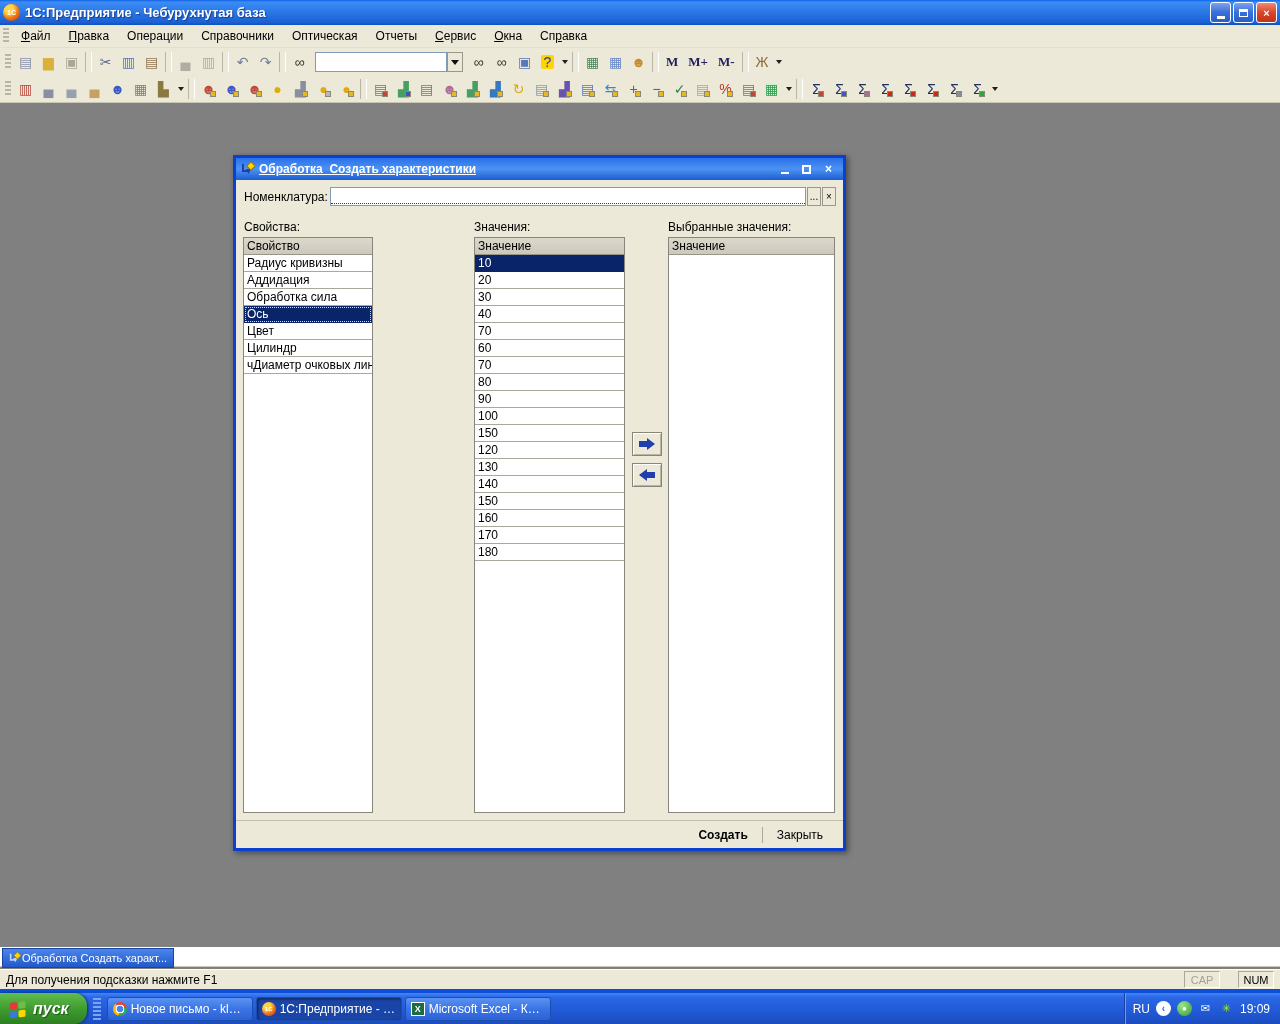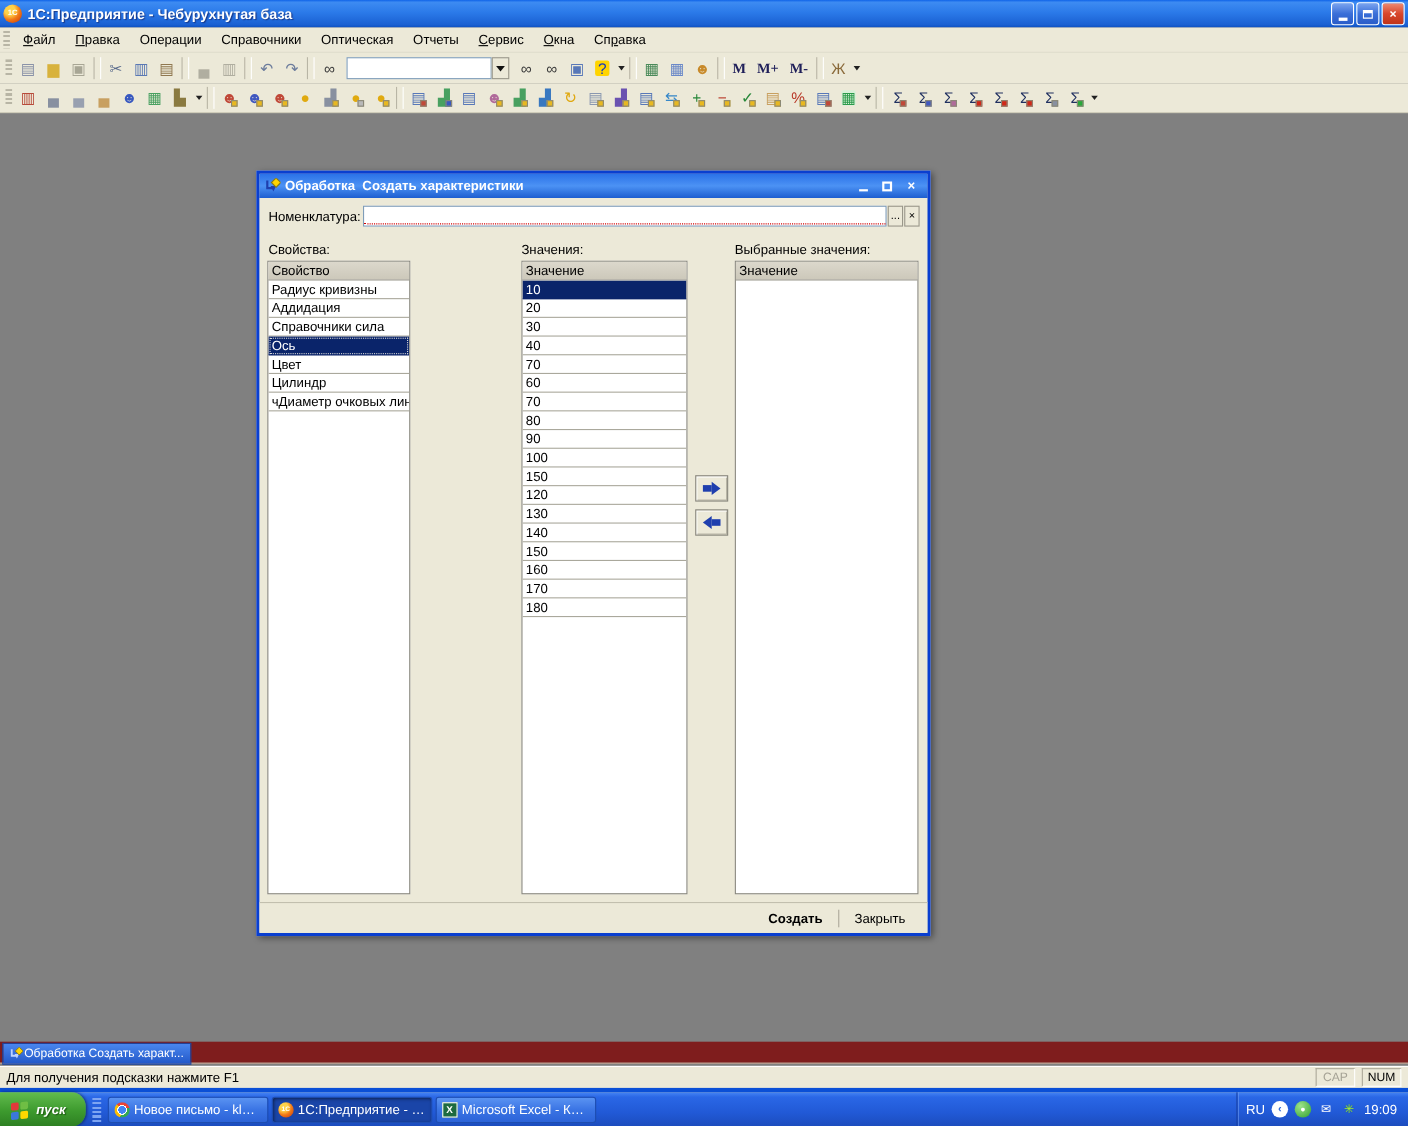--- a/index.html
+++ b/index.html
@@ -51,21 +51,21 @@
   .tcombo .cbtn i { width:0; height:0; border-left:4px solid transparent; border-right:4px solid transparent; border-top:5px solid #101010; }
 
   
   .workspace { position:absolute; top:103px; left:0; right:0; height:844px; background:#808080; }
 
   
   .dialog { position:absolute; left:233px; top:155px; width:613px; height:696px;
     border:3px solid #0a3fd0; background:#ece9d8; box-shadow:2px 2px 6px rgba(0,0,0,.45); }
   .dlg-title { height:22px; background:linear-gradient(180deg,#2a71e8 0%,#4c92f4 50%,#1d5ed0 100%);
     display:flex; align-items:center; padding:0 4px; }
-  .dlg-title .ttl2 { color:#fff; font-weight:bold; font-size:12px; margin-left:4px; white-space:pre; }
+  .dlg-title .ttl2 { color:#fff; font-weight:bold; font-size:12px; margin-left:4px; white-space:pre;text-decoration:underline; }
   .dlg-btns { margin-left:auto; display:flex; gap:7px; align-items:center; padding-right:3px; }
   .db { width:15px; height:14px; display:flex; align-items:center; justify-content:center; color:#fff; font-weight:bold; font-size:12px; }
   .db .mn2 { width:8px; height:2px; background:#fff; margin-top:8px; }
   .db .rs2 { width:9px; height:9px; border:2px solid #fff; }
   .dlg-client { position:relative; height:668px; background:#ece9d8; }
 
   .lbl { position:absolute; color:#000; }
   .nom-input { position:absolute; left:94px; top:7px; width:476px; height:19px; background:#fff;
     border:1px solid #7f9db9; font-size:12px; padding:2px 3px; }
   .nom-red { position:absolute; left:95px; top:23px; width:474px; border-bottom:1px dotted #d00000; }
@@ -88,41 +88,41 @@
   .arr .tri-r { width:0; height:0; border-top:6px solid transparent; border-bottom:6px solid transparent; border-left:8px solid #1f3fae; }
   .arr .tri-l { width:0; height:0; border-top:6px solid transparent; border-bottom:6px solid transparent; border-right:8px solid #1f3fae; }
 
   .dlg-footer { position:absolute; left:0; right:0; bottom:0; height:28px; border-top:1px solid #c2bfae;
     display:flex; align-items:center; justify-content:flex-end; padding-right:8px; background:#ece9d8; }
   .fbtn { padding:3px 12px; font-size:12px; color:#000; }
   .fbtn.bold { font-weight:bold; }
   .fdiv { width:1px; height:16px; background:#aca899; margin:0 2px; }
 
   
-  .mdibar { position:absolute; top:947px; left:0; right:0; height:20px; background:#7f1d1d; border-bottom:1px solid #c8c5b2;padding-left:36px; }
+  .mdibar { position:absolute; top:947px; left:0; right:0; height:20px; background:#ffffff; border-bottom:1px solid #c8c5b2;padding-left:36px; }
   .mditab { position:absolute; left:2px; top:1px; height:20px; width:172px;
     background:linear-gradient(180deg,#4a86ee,#2258c8); border:1px solid #1a44a0;
     display:flex; align-items:center; padding:0 4px; color:#fff; font-size:11px; white-space:nowrap; overflow:hidden; }
 
   
   .statusbar { position:absolute; top:969px; left:0; right:0; height:24px; background:#ece9d8;
     border-top:1px solid #fff; border-bottom:4px solid #0a4fd6; display:flex; align-items:center; padding:0 6px; }
   .sb-text { color:#000; }
-  .sb-panels { margin-left:auto; display:flex; gap:6px; }
+  .sb-panels { margin-left:auto; display:flex; gap:18px; }
   .sb-pan { width:36px; height:17px; border:1px solid; border-color:#aca899 #fff #fff #aca899;
     font-size:11px; display:flex; align-items:center; justify-content:center; color:#000; }
   .sb-pan.dim { color:#a5a295; }
 
   
   .taskbar { position:absolute; top:993px; left:0; right:0; height:31px;
     background:linear-gradient(180deg,#4584f4 0%,#2a67e6 14%,#2159d6 60%,#1c4cbd 100%); display:flex; align-items:center; }
   .startbtn { height:31px; padding:0 18px 0 8px; border-radius:0 13px 13px 0;
     background:linear-gradient(180deg,#62bc4e 0%,#3d9a2e 55%,#2d7f22 100%);
     box-shadow:1px 0 3px rgba(0,0,0,.5); display:flex; align-items:center; gap:5px; }
-  .startbtn .slabel { color:#fff; font-weight:bold; font-style:italic; font-size:12px; text-shadow:1px 1px 1px #1d5a12; }
+  .startbtn .slabel { color:#fff; font-weight:bold; font-style:italic; font-size:16px; text-shadow:1px 1px 1px #1d5a12; }
   .tb-grip { width:8px; height:22px; margin:0 6px;
     background:repeating-linear-gradient(180deg,#7da4f2 0 2px,transparent 2px 4px); }
   .task { width:146px; height:24px; margin-right:3px; border-radius:3px; display:flex; align-items:center; gap:4px;
     padding:0 5px; background:linear-gradient(180deg,#5a93f2 0%,#3a74e4 50%,#2c63d8 100%);
     border:1px solid #1e4db0; color:#fff; font-size:12px; }
   .task.active { background:#1a45a8; box-shadow:inset 1px 1px 3px rgba(0,0,0,.5); }
   .task .tlabel { white-space:nowrap; overflow:hidden; text-overflow:ellipsis; }
   .tico { flex:0 0 14px; width:14px; height:14px; }
   .ic-chrome { border-radius:50%;
     background:radial-gradient(circle at 50% 50%, #4285f4 0 34%, #ffffff 36% 44%, transparent 46%),
@@ -455,21 +455,21 @@
 
       <span class="lbl" style="left:8px; top:40px;">Свойства:</span>
       <span class="lbl" style="left:238px; top:40px;">Значения:</span>
       <span class="lbl" style="left:432px; top:40px;">Выбранные значения:</span>
 
       <div class="lst" id="propsList" style="left:7px;   width:130px;">
           <div class="lhdr">Свойство</div>
           <div style="flex: 1 1 auto; overflow: hidden;">
             <div class="lrow">Радиус кривизны</div>
             <div class="lrow">Аддидация</div>
-            <div class="lrow">Справочники сила</div>
+            <div class="lrow">Обработка сила</div>
             <div class="lrow sel self">Ось</div>
             <div class="lrow">Цвет</div>
             <div class="lrow">Цилиндр</div>
             <div class="lrow">чДиаметр очковых линз</div>
           </div>
         </div>
       <div class="lst" id="valuesList" style="left:238px; width:151px;">
           <div class="lhdr">Значение</div>
           <div style="flex: 1 1 auto; overflow: hidden;">
             <div class="lrow sel">10</div>

